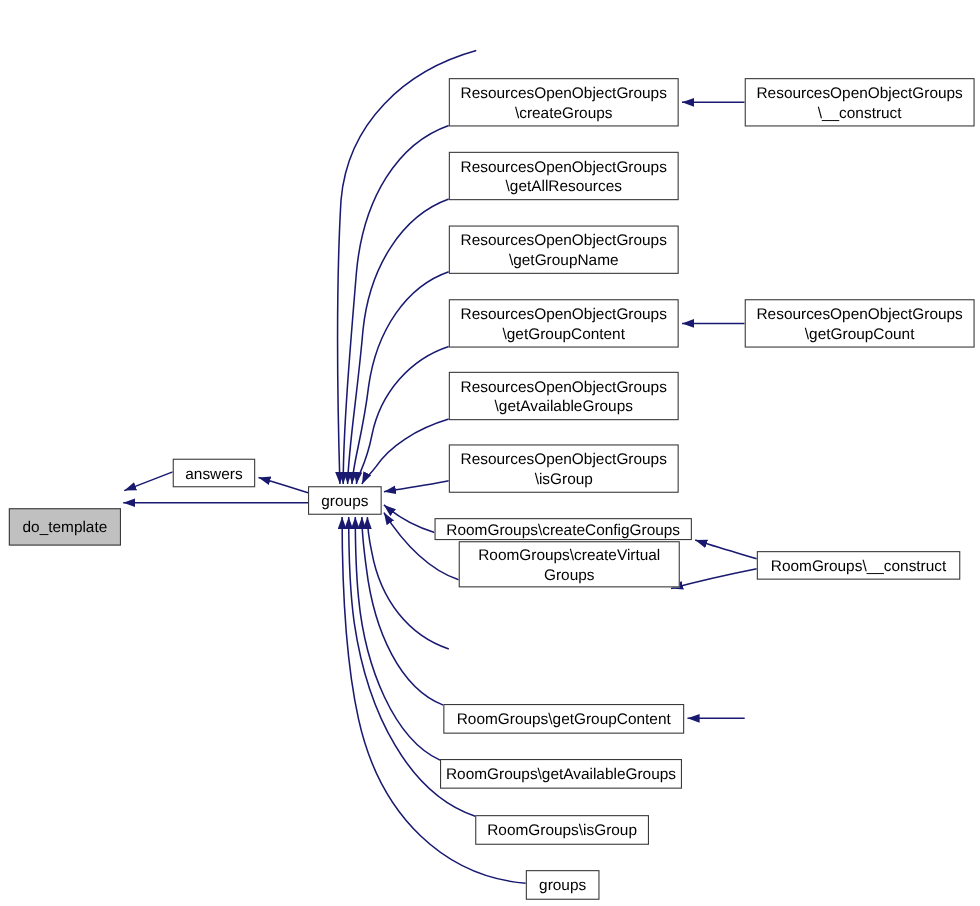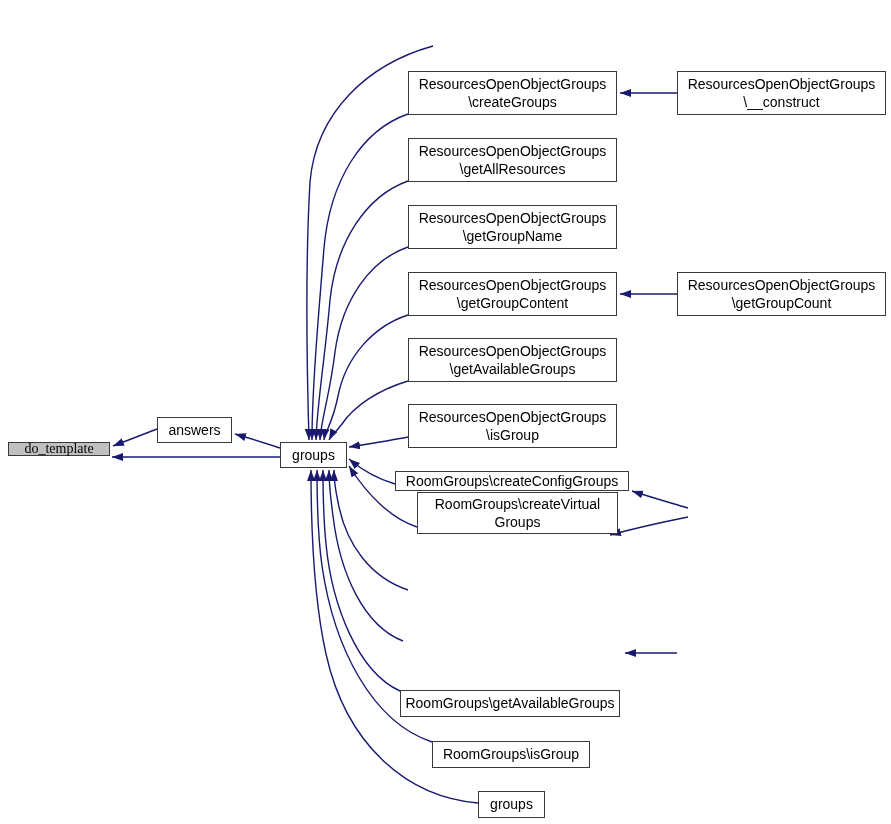--- a/index.html
+++ b/index.html
@@ -52,39 +52,41 @@
     <path class="edge" marker-end="url(#arrow)" d="M400,691 C358,672 332,606 326,544 C323,514 323,488 323,470"></path>
     <path class="edge" marker-end="url(#arrow)" d="M432,742 C372,722 334,648 322,566 C317,530 317,496 317,470"></path>
     <path class="edge" marker-end="url(#arrow)" d="M478,803 C406,797 346,744 326,654 C314,600 311,524 311,470"></path>
     <path class="edge" marker-end="url(#arrow)" d="M677,93 L620,93"></path>
     <path class="edge" marker-end="url(#arrow)" d="M677,294 L620,294"></path>
     <path class="edge" marker-end="url(#arrow)" d="M688,508 C668,502 650,497 632,491"></path>
     <path class="edge" marker-end="url(#arrow)" d="M688,517 C663,522 636,528 610,535"></path>
     <path class="edge" marker-end="url(#arrow)" d="M677,653 L625,653"></path>
   </svg>
 
-  <div class="node current" style="left:8px;top:442px;width:102px;height:14px;font-family:Liberation Serif, serif;">do_template</div>
+  <div class="node current" style="left:8px;top:462px;width:102px;height:34px;">do_template</div>
   <div class="node" style="left:157px;top:417px;width:75px;height:26px;">answers</div>
   <div class="node" style="left:280px;top:442px;width:67px;height:26px;">groups</div>
   <div class="node" style="left:408px;top:71px;width:209px;height:44px;">ResourcesOpenObjectGroups
 \createGroups</div>
   <div class="node" style="left:677px;top:71px;width:209px;height:44px;">ResourcesOpenObjectGroups
 \__construct</div>
   <div class="node" style="left:408px;top:138px;width:209px;height:44px;">ResourcesOpenObjectGroups
 \getAllResources</div>
   <div class="node" style="left:408px;top:205px;width:209px;height:44px;">ResourcesOpenObjectGroups
 \getGroupName</div>
   <div class="node" style="left:408px;top:272px;width:209px;height:44px;">ResourcesOpenObjectGroups
 \getGroupContent</div>
   <div class="node" style="left:677px;top:272px;width:209px;height:44px;">ResourcesOpenObjectGroups
 \getGroupCount</div>
   <div class="node" style="left:408px;top:338px;width:209px;height:44px;">ResourcesOpenObjectGroups
 \getAvailableGroups</div>
   <div class="node" style="left:408px;top:404px;width:209px;height:44px;">ResourcesOpenObjectGroups
 \isGroup</div>
   <div class="node" style="left:395px;top:471px;width:234px;height:20px;">RoomGroups\createConfigGroups</div>
+  <div class="node" style="left:688px;top:501px;width:185px;height:26px;">RoomGroups\__construct</div>
   <div class="node" style="left:417px;top:492px;width:201px;height:42px;">RoomGroups\createVirtual
 Groups</div>
+  <div class="node" style="left:403px;top:640px;width:219px;height:27px;">RoomGroups\getGroupContent</div>
   <div class="node" style="left:400px;top:690px;width:220px;height:27px;">RoomGroups\getAvailableGroups</div>
   <div class="node" style="left:432px;top:741px;width:158px;height:27px;">RoomGroups\isGroup</div>
   <div class="node" style="left:478px;top:791px;width:67px;height:27px;">groups</div>
 
 </div>
 
 </body></html>

